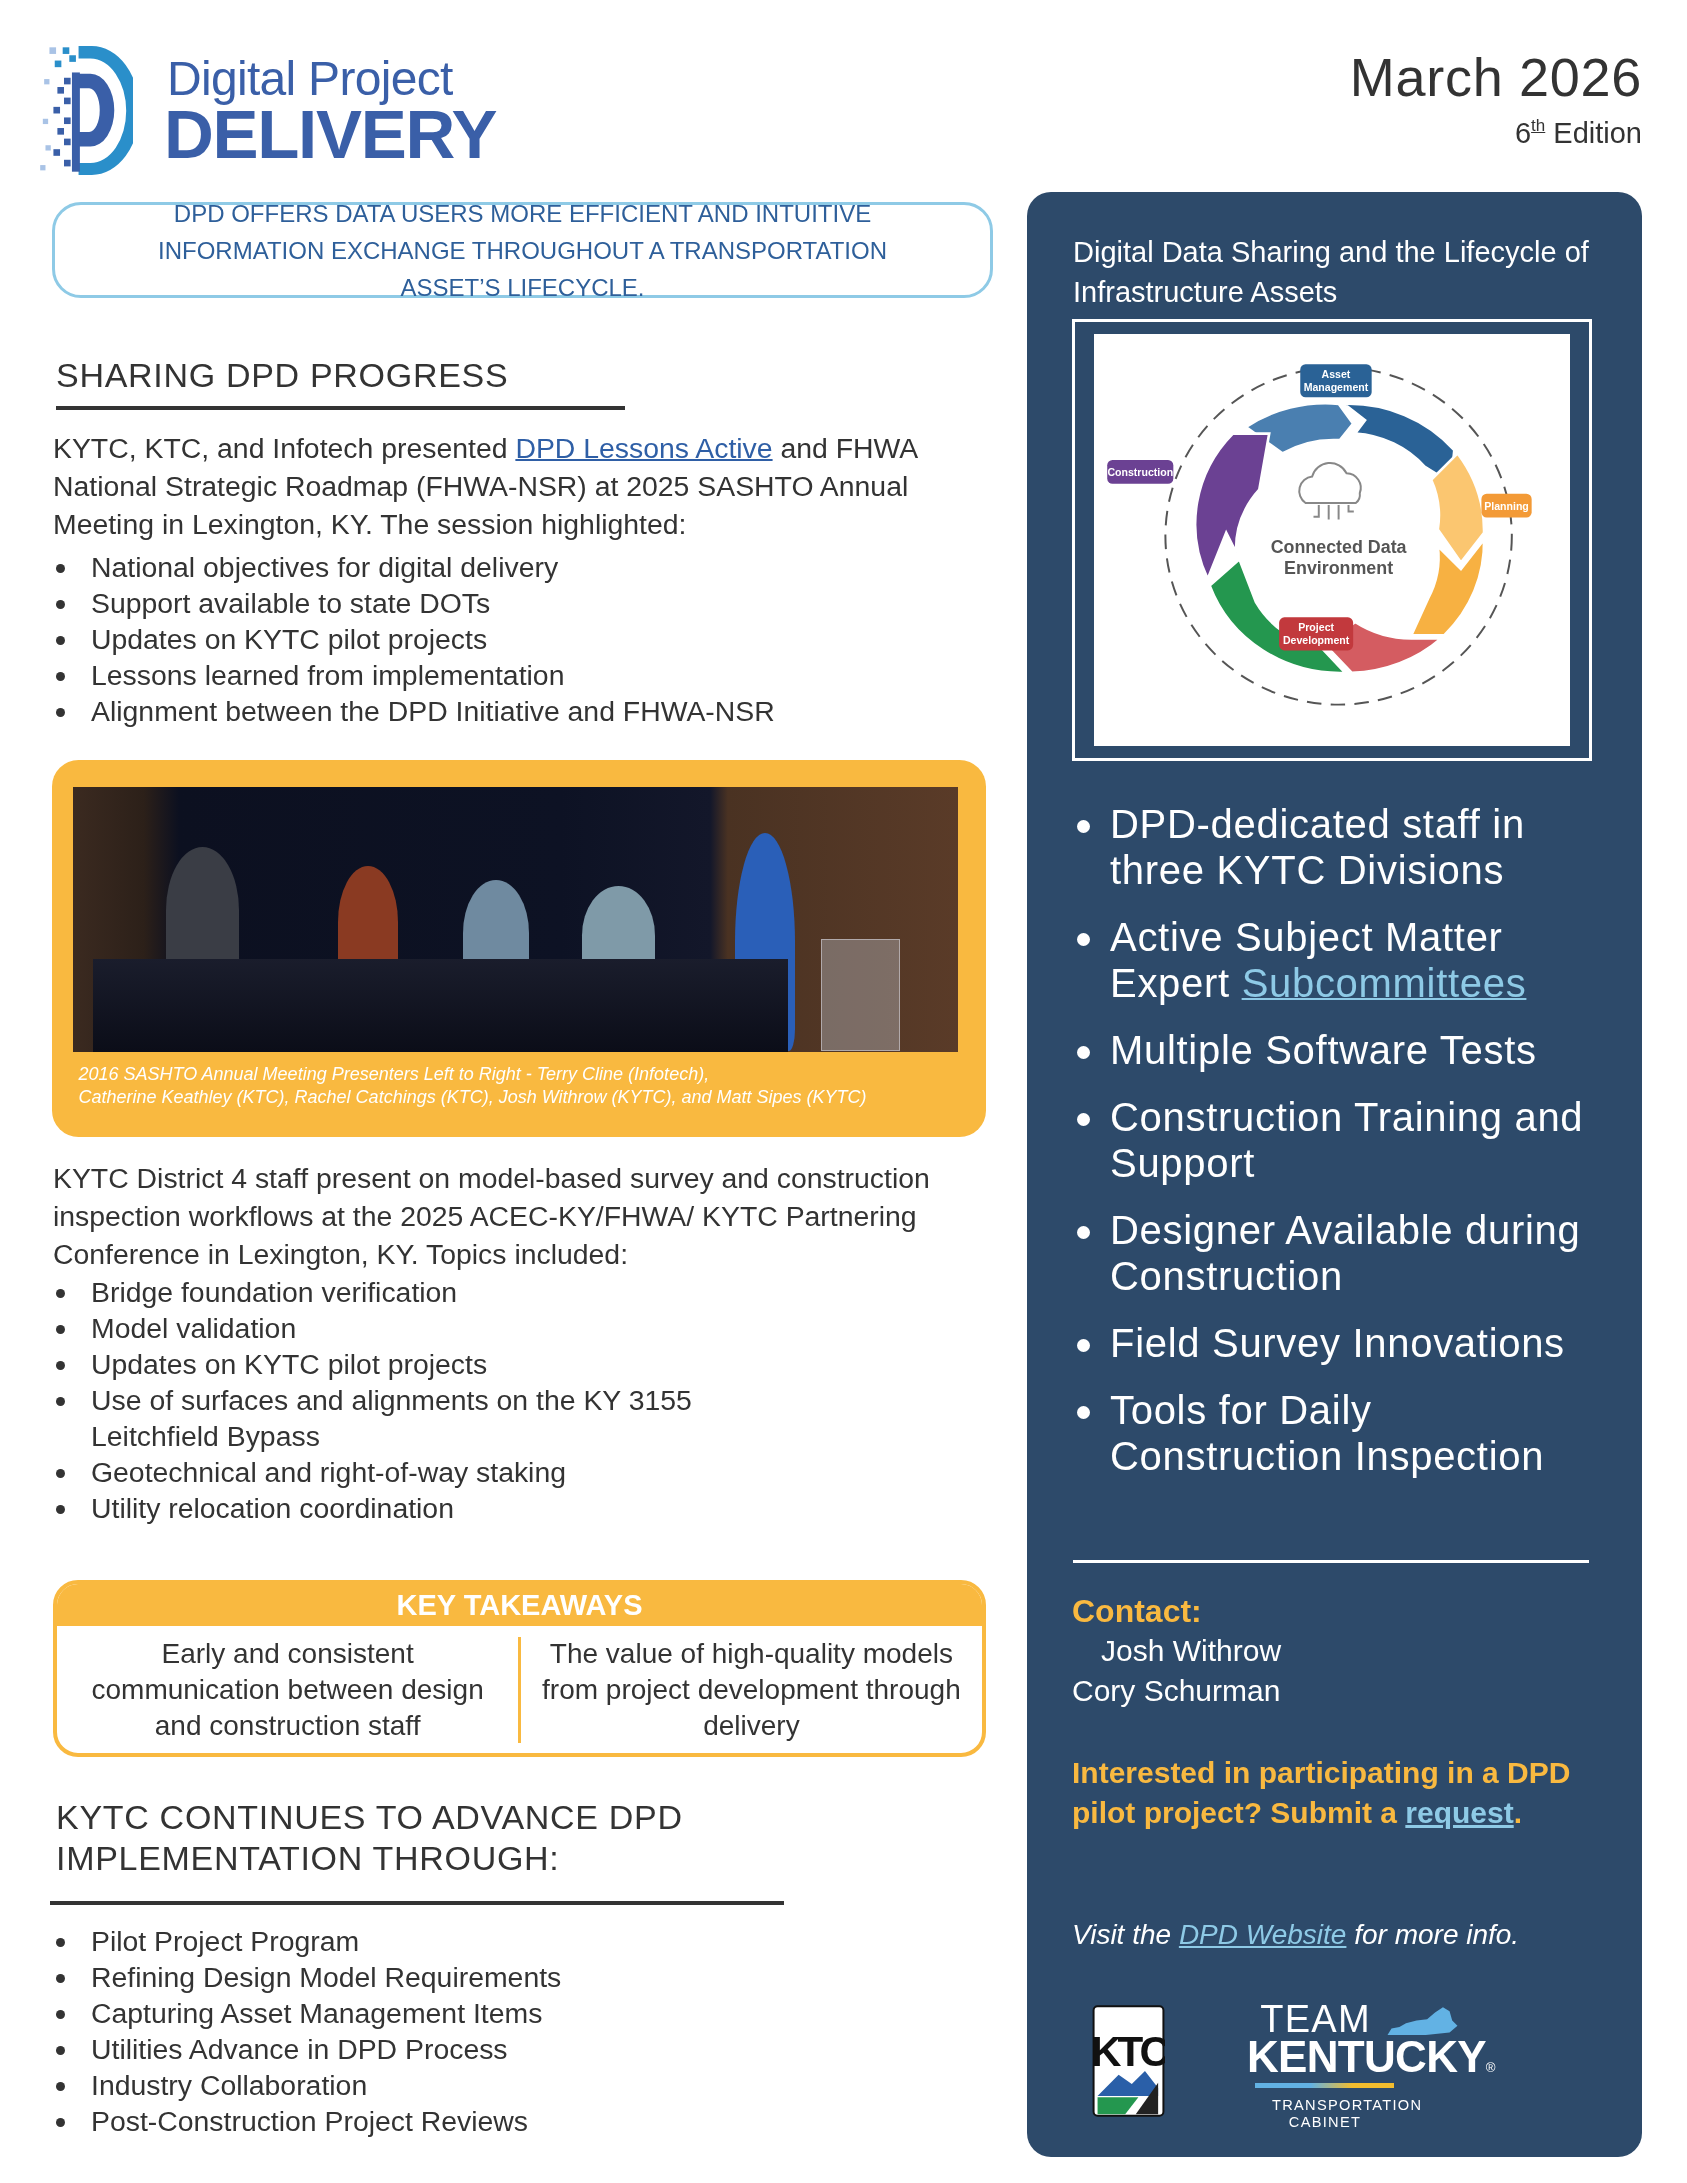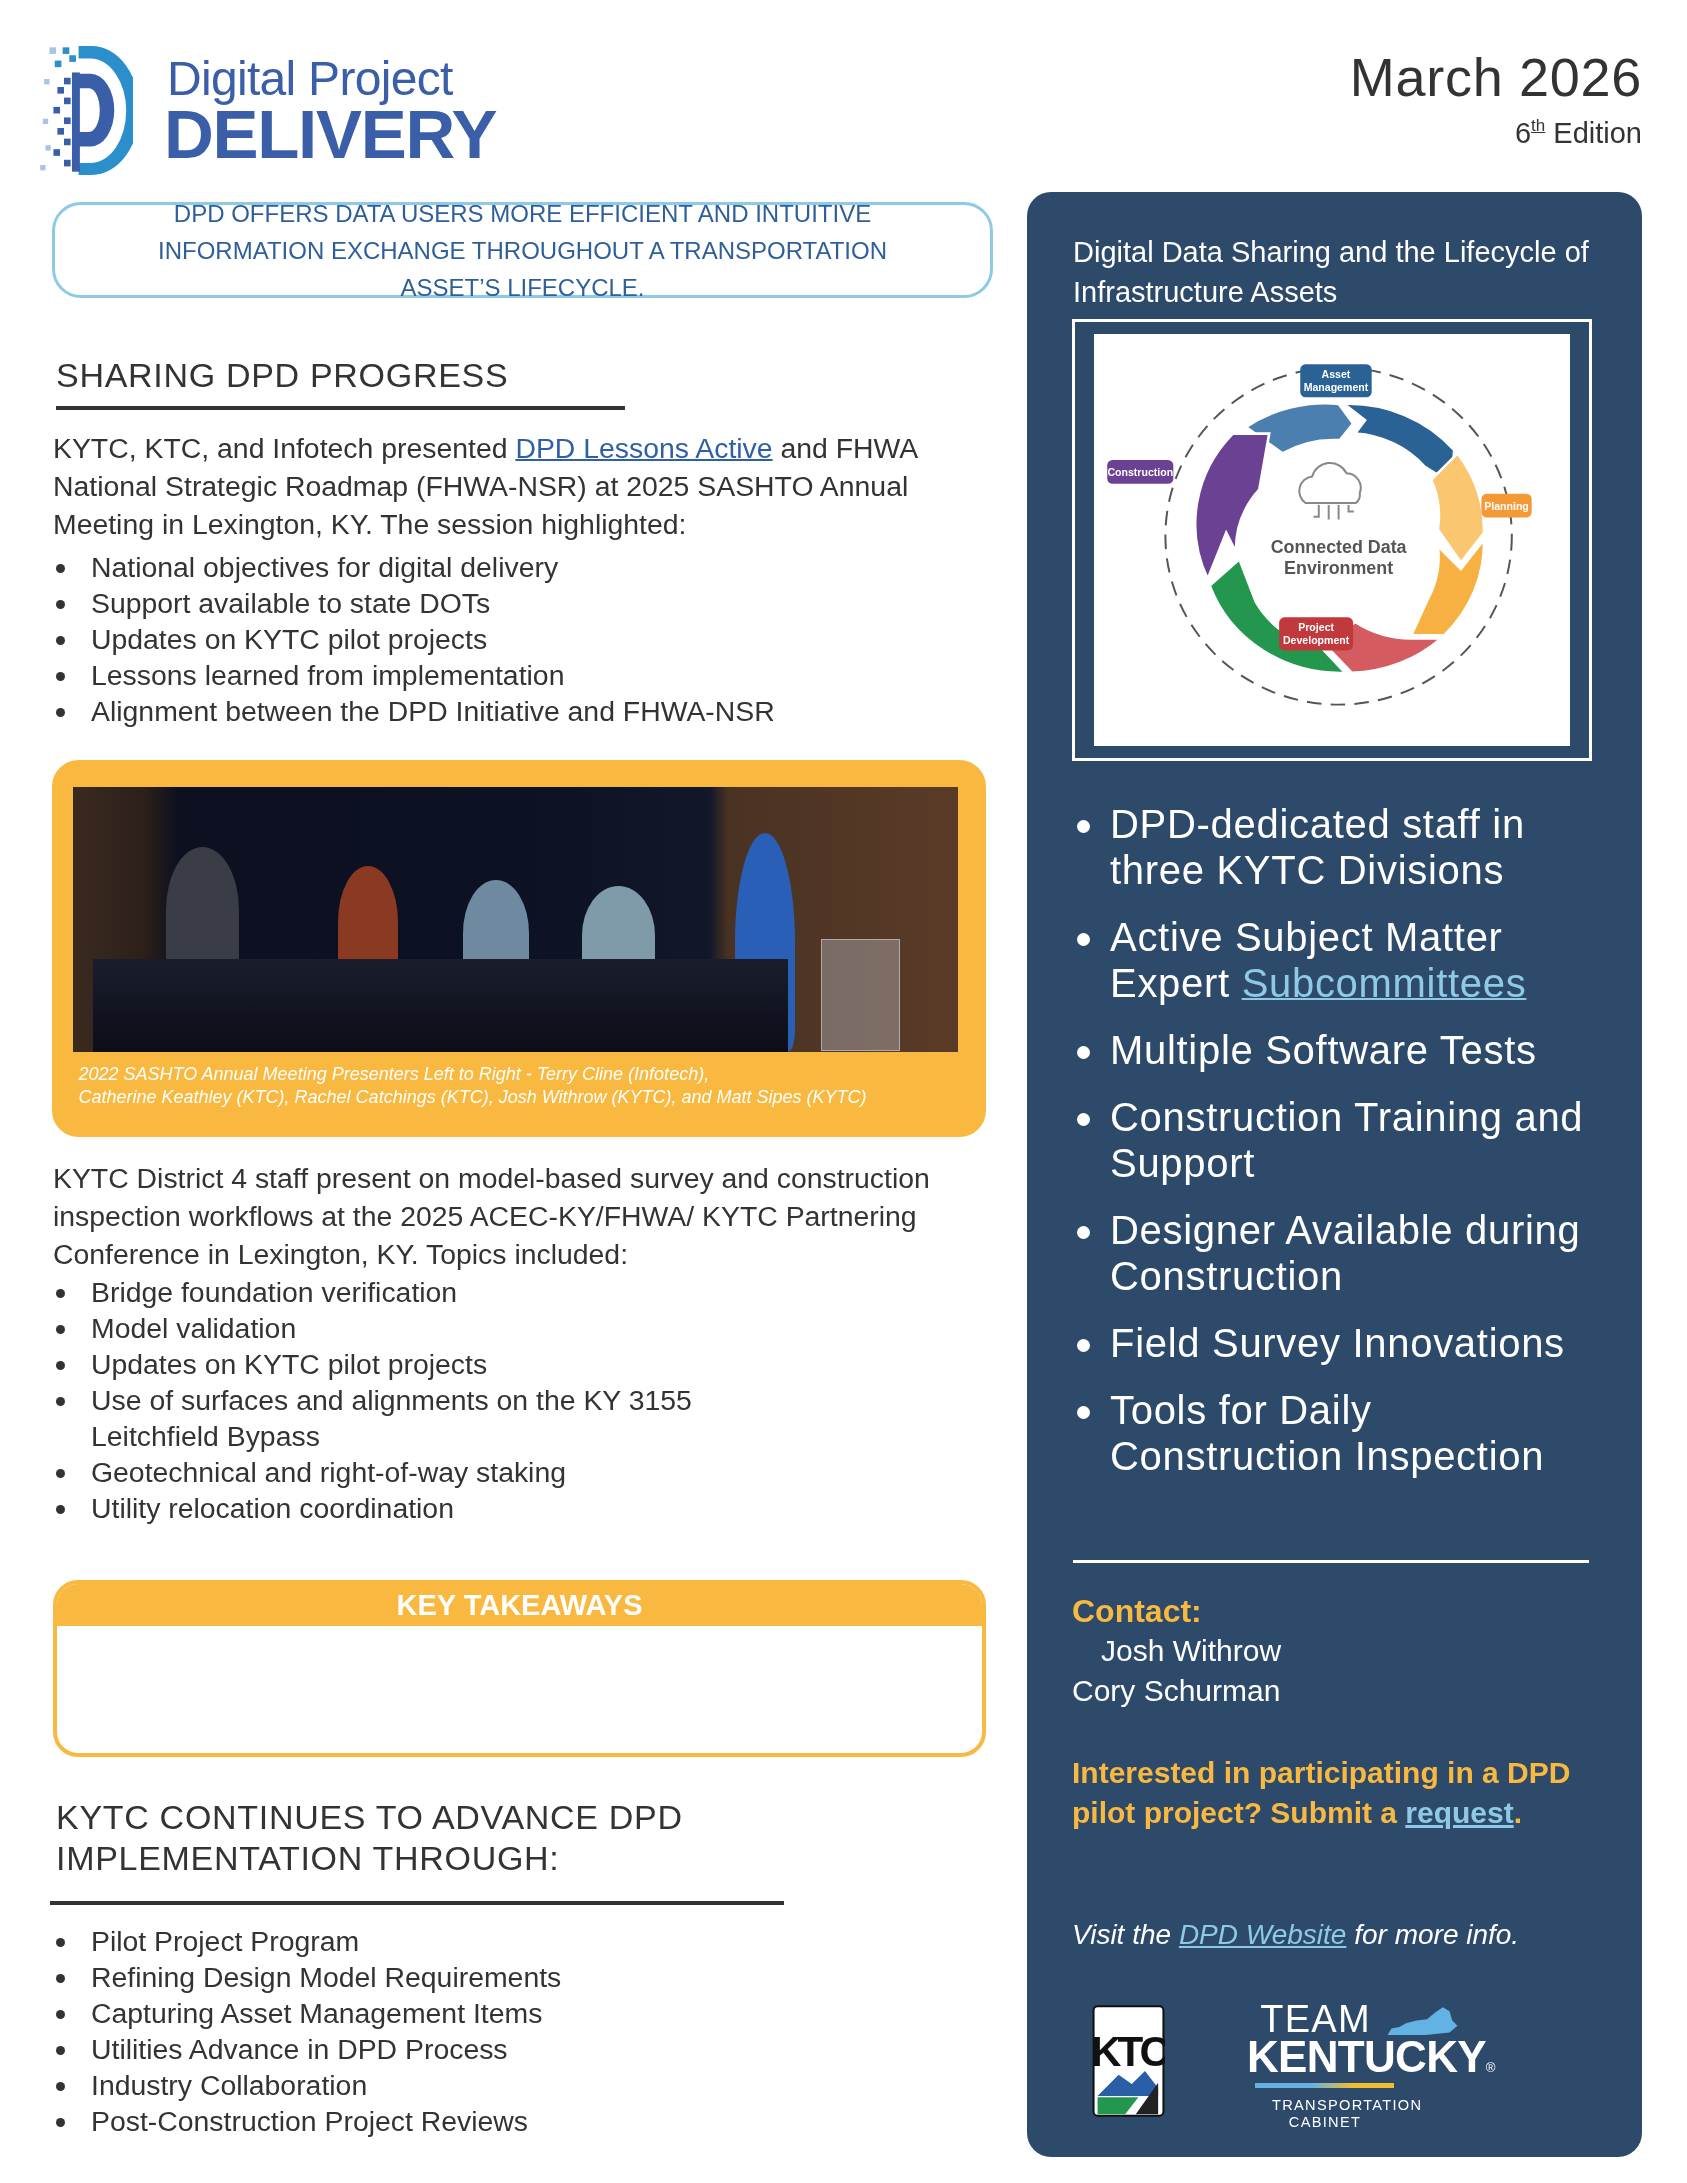--- a/index.html
+++ b/index.html
@@ -131,38 +131,43 @@
   <div class="photo">
     <div class="person" style="left:93px; top:60px; width:73px; height:126px; background:#3a3d45;"></div>
     <div class="person" style="left:265px; top:79px; width:60px; height:112px; background:#8a3a22;"></div>
     <div class="person" style="left:390px; top:93px; width:66px; height:106px; background:#6f8aa0;"></div>
     <div class="person" style="left:509px; top:99px; width:73px; height:99px; background:#7f9aa8;"></div>
     <div class="person" style="left:662px; top:46px; width:60px; height:218px; background:#2a5fb8;"></div>
     <div class="stage-table"></div>
     <div class="podium"></div>
   </div>
   <div class="photo-caption">
-    <div>2022 SASHTO Annual Meeting Presenters Left to Right - Terry Cline (Infotech),</div>
+    <div>2016 SASHTO Annual Meeting Presenters Left to Right - Terry Cline (Infotech),</div>
     <div>Catherine Keathley (KTC), Rachel Catchings (KTC), Josh Withrow (KYTC), and Matt Sipes (KYTC)</div>
   </div>
 </div>
 
 <div class="para" style="top:1159px; width:913px;">KYTC District 4 staff present on model-based survey and construction inspection workflows at the 2025 ACEC-KY/FHWA/ KYTC Partnering Conference in Lexington, KY. Topics included:</div>
 
 <ul class="blist" style="top:1274px;">
   <li>Bridge foundation verification</li>
   <li>Model validation</li>
   <li>Updates on KYTC pilot projects</li>
   <li style="width:695px;">Use of surfaces and alignments on the KY 3155 Leitchfield Bypass</li>
   <li>Geotechnical and right-of-way staking</li>
   <li>Utility relocation coordination</li>
 </ul>
 
 <div class="takeaways">
   <div class="takeaways-head">KEY TAKEAWAYS</div>
+  <div class="takeaways-body">
+    <div class="takeaways-col">Early and consistent communication between design and construction staff</div>
+    <div class="takeaways-div"></div>
+    <div class="takeaways-col">The value of high-quality models from project development through delivery</div>
+  </div>
 </div>
 
 <div class="section-title" style="top:1797px; line-height:41px;">
   <div>KYTC CONTINUES TO ADVANCE DPD</div>
   <div>IMPLEMENTATION THROUGH:</div>
 </div>
 <div class="rule" style="left:50px; top:1901px; width:734px;"></div>
 
 <ul class="blist" style="top:1923px;">
   <li>Pilot Project Program</li>

